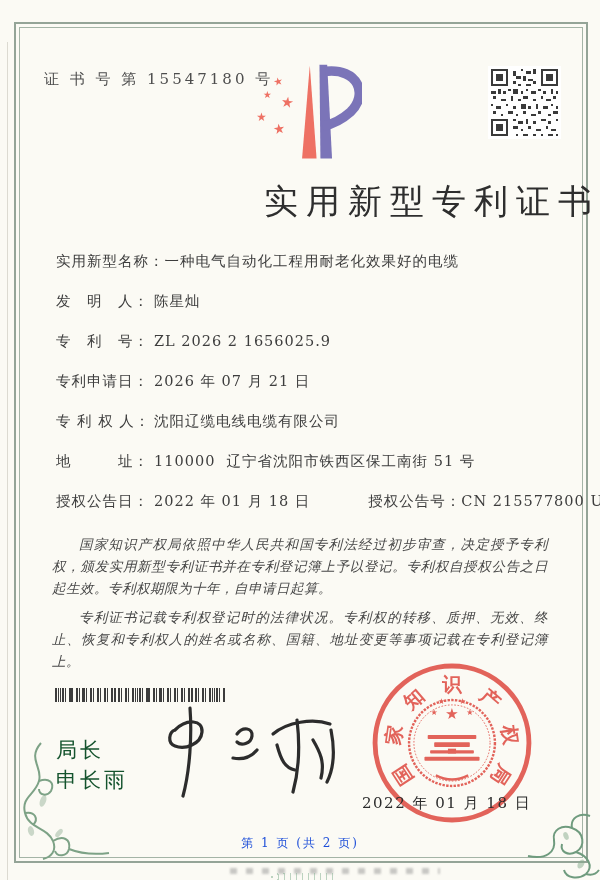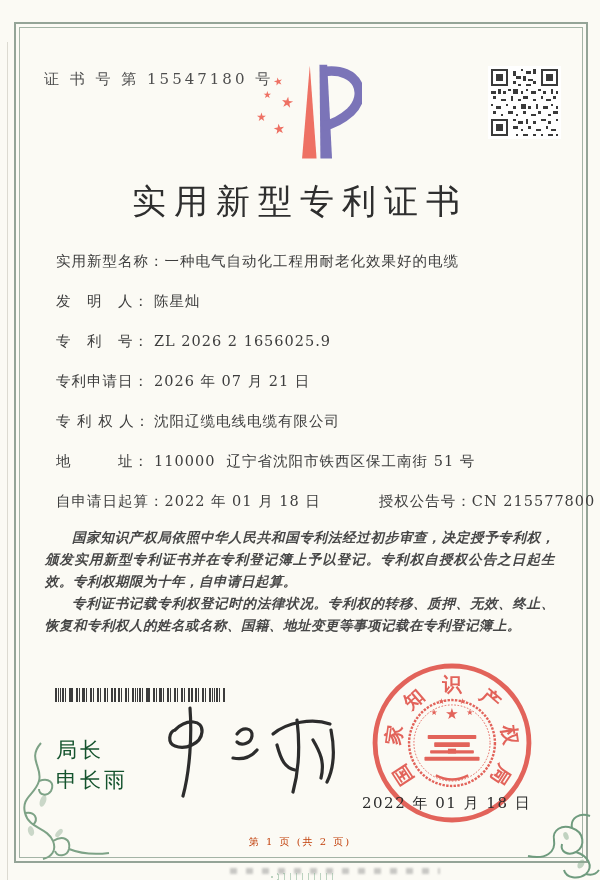--- a/index.html
+++ b/index.html
@@ -5,41 +5,41 @@
   html,body{margin:0;padding:0;background:#e9e7df;}
   #page{position:relative;width:600px;height:880px;background:#fbfaf4;overflow:hidden;
         font-family:"DejaVu Serif","Liberation Serif",serif;color:#3d3d3d;}
   .edge-left{position:absolute;left:7px;top:42px;bottom:0;width:1px;background:#dcdad1;}
   .frame-outer{position:absolute;left:14px;top:22px;width:570px;height:837px;
         border:2px solid #94a497;}
   .frame-inner{position:absolute;left:3px;top:3px;right:3px;bottom:3px;border:1px solid #a4b4a6;}
   .cert-no{position:absolute;left:44px;top:70px;font-size:15px;letter-spacing:3px;color:#4d4d4d;}
   .logo{position:absolute;left:246px;top:60px;width:116px;height:105px;}
   .qr{position:absolute;left:488px;top:66px;width:73px;height:73px;}
-  .title{position:absolute;left:0;top:179px;width:100%;text-align:center;
+  .title{position:absolute;left:0;top:179px;width:100%;text-align:right;
         font-size:34px;letter-spacing:8px;color:#2e2e2e;font-weight:500;}
   .fields{position:absolute;left:56px;top:252px;width:500px;font-size:14.5px;letter-spacing:1px;}
   .frow{height:40px;white-space:nowrap;}
   .frow .lab{display:inline-block;min-width:98px;}
   .frow .val{white-space:pre;}
   .grant-no{margin-left:58px;}
   .paras{position:absolute;left:45px;top:526px;width:510px;font-size:13.5px;line-height:22px;
         color:#474747;text-align:justify;font-style:italic;letter-spacing:0.5px;}
-  .paras p{margin:0;text-indent:2em;font-weight:bold;}
+  .paras p{margin:7px;text-indent:2em;}
   .barcode{position:absolute;left:55px;top:688px;width:170px;height:14px;
         background:
           repeating-linear-gradient(90deg,#3c3c3c 0 2px,transparent 2px 3px,#3c3c3c 3px 4px,transparent 4px 7px),
           repeating-linear-gradient(90deg,transparent 0 5px,#3c3c3c 5px 6px,transparent 6px 11px);}
   .director{position:absolute;left:56px;top:735px;font-family:"DejaVu Sans","Liberation Sans",sans-serif;
         font-size:21px;color:#14532d;letter-spacing:3px;line-height:30px;}
   .sig{position:absolute;left:145px;top:700px;width:195px;height:100px;}
   .seal{position:absolute;left:371px;top:662px;width:162px;height:162px;opacity:0.9;}
   .seal-date{position:absolute;left:362px;top:794px;font-size:15px;letter-spacing:1.5px;color:#2b2b2b;}
-  .footer{position:absolute;left:0;top:835px;width:100%;text-align:center;font-size:10px;
-        letter-spacing:2px;color:#c2410c;}
+  .footer{position:absolute;left:0;top:835px;width:100%;text-align:center;font-size:12px;
+        letter-spacing:2px;color:#1d4ed8;}
   .orn-bl{position:absolute;left:13px;top:741px;width:110px;height:120px;}
   .orn-br{position:absolute;left:526px;top:812px;width:74px;height:68px;}
   .ghost-text{position:absolute;left:230px;top:868px;width:210px;height:6px;opacity:.45;filter:blur(1px);
         background:repeating-linear-gradient(90deg,#8b8b8b 0 7px,transparent 7px 16px);}
   .ghost-green{position:absolute;left:268px;top:873px;width:70px;height:7px;opacity:.5;filter:blur(.5px);
         background:repeating-radial-gradient(circle at 4px 4px,#7fae8d 0 1px,transparent 1px 6px);}
   svg text{font-family:"DejaVu Serif","Liberation Serif",serif;}
 </style>
 </head>
 <body>
@@ -96,21 +96,21 @@
     <div class="frow">
       <span class="lab">专利申请日：</span><span class="val">2026 年 07 月 21 日</span>
     </div>
     <div class="frow">
       <span class="lab">专 利 权 人：</span><span class="val">沈阳辽缆电线电缆有限公司</span>
     </div>
     <div class="frow">
       <span class="lab">地　　　址：</span><span class="val">110000  辽宁省沈阳市铁西区保工南街 51 号</span>
     </div>
     <div class="frow">
-      <span class="lab">自申请日起算：</span><span class="val">2022 年 01 月 18 日</span><span class="grant-no"><span>授权公告号：</span><span class="val">CN 215577800 U</span></span>
+      <span class="lab">授权公告日：</span><span class="val">2022 年 01 月 18 日</span><span class="grant-no"><span>授权公告号：</span><span class="val">CN 215577800 U</span></span>
     </div>
   </div>
 
   <div class="paras">
     <p>国家知识产权局依照中华人民共和国专利法经过初步审查，决定授予专利权，颁发实用新型专利证书并在专利登记簿上予以登记。专利权自授权公告之日起生效。专利权期限为十年，自申请日起算。</p>
     <p>专利证书记载专利权登记时的法律状况。专利权的转移、质押、无效、终止、恢复和专利权人的姓名或名称、国籍、地址变更等事项记载在专利登记簿上。</p>
   </div>
 
   <div class="barcode"></div>
 

